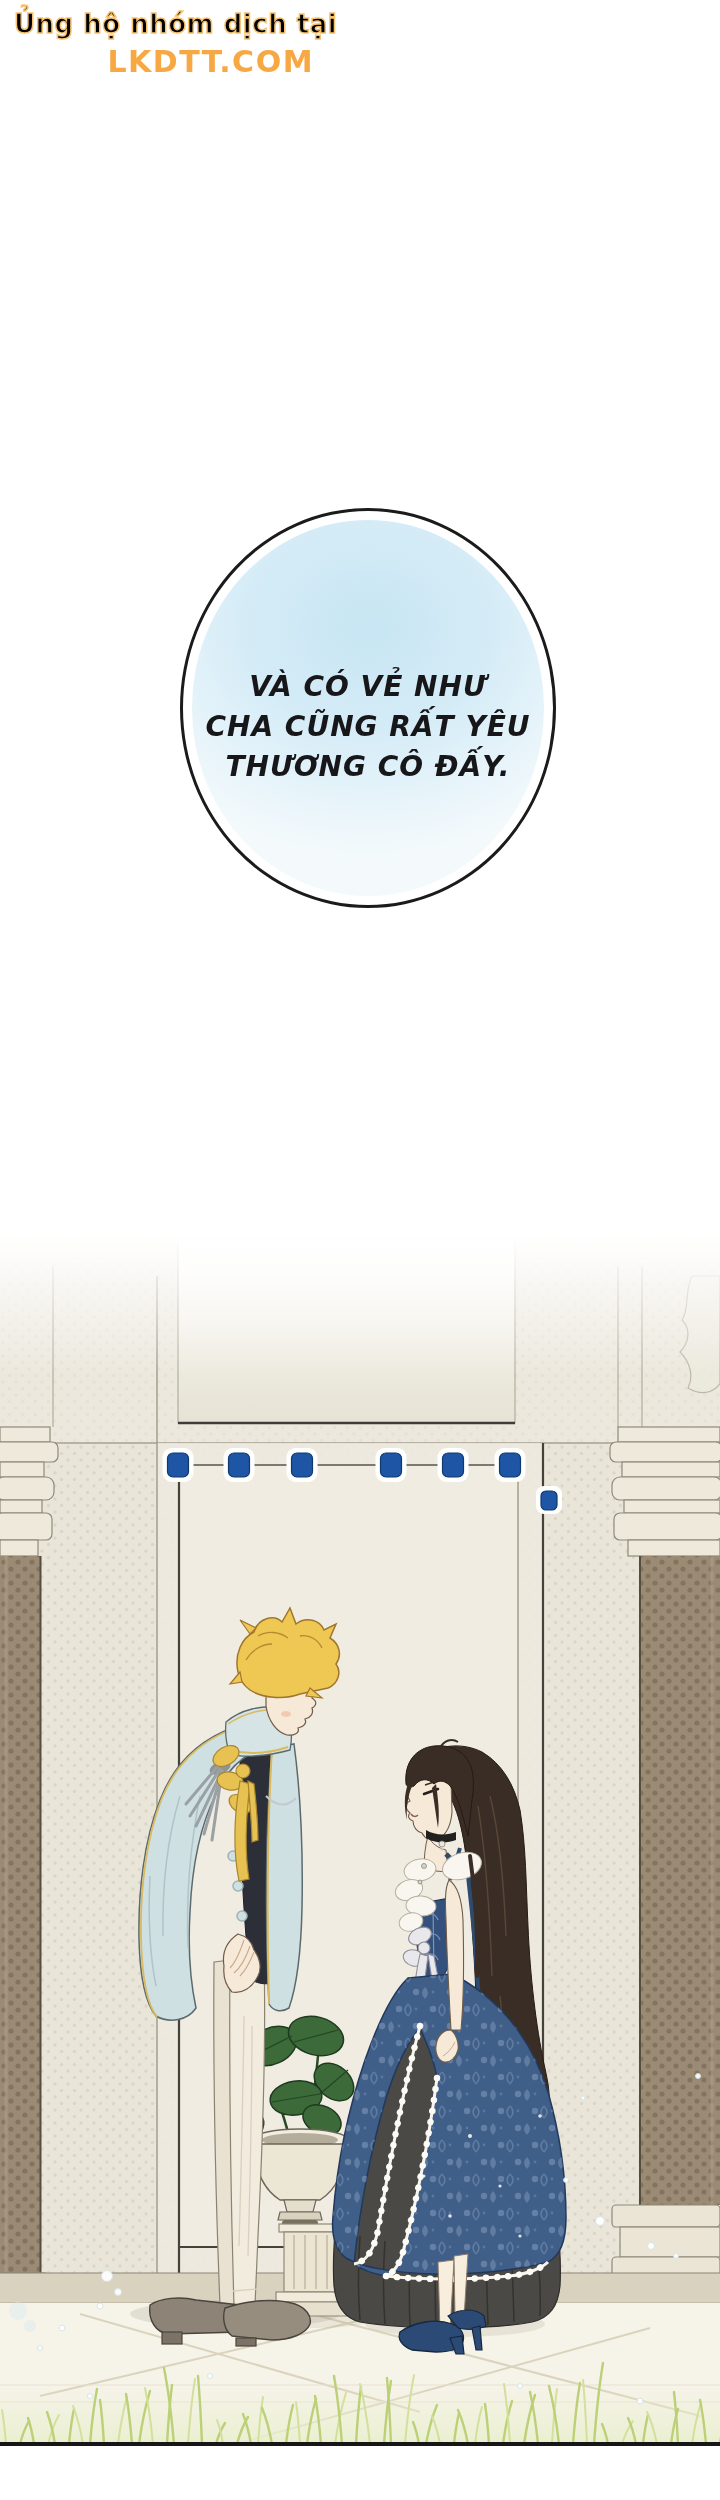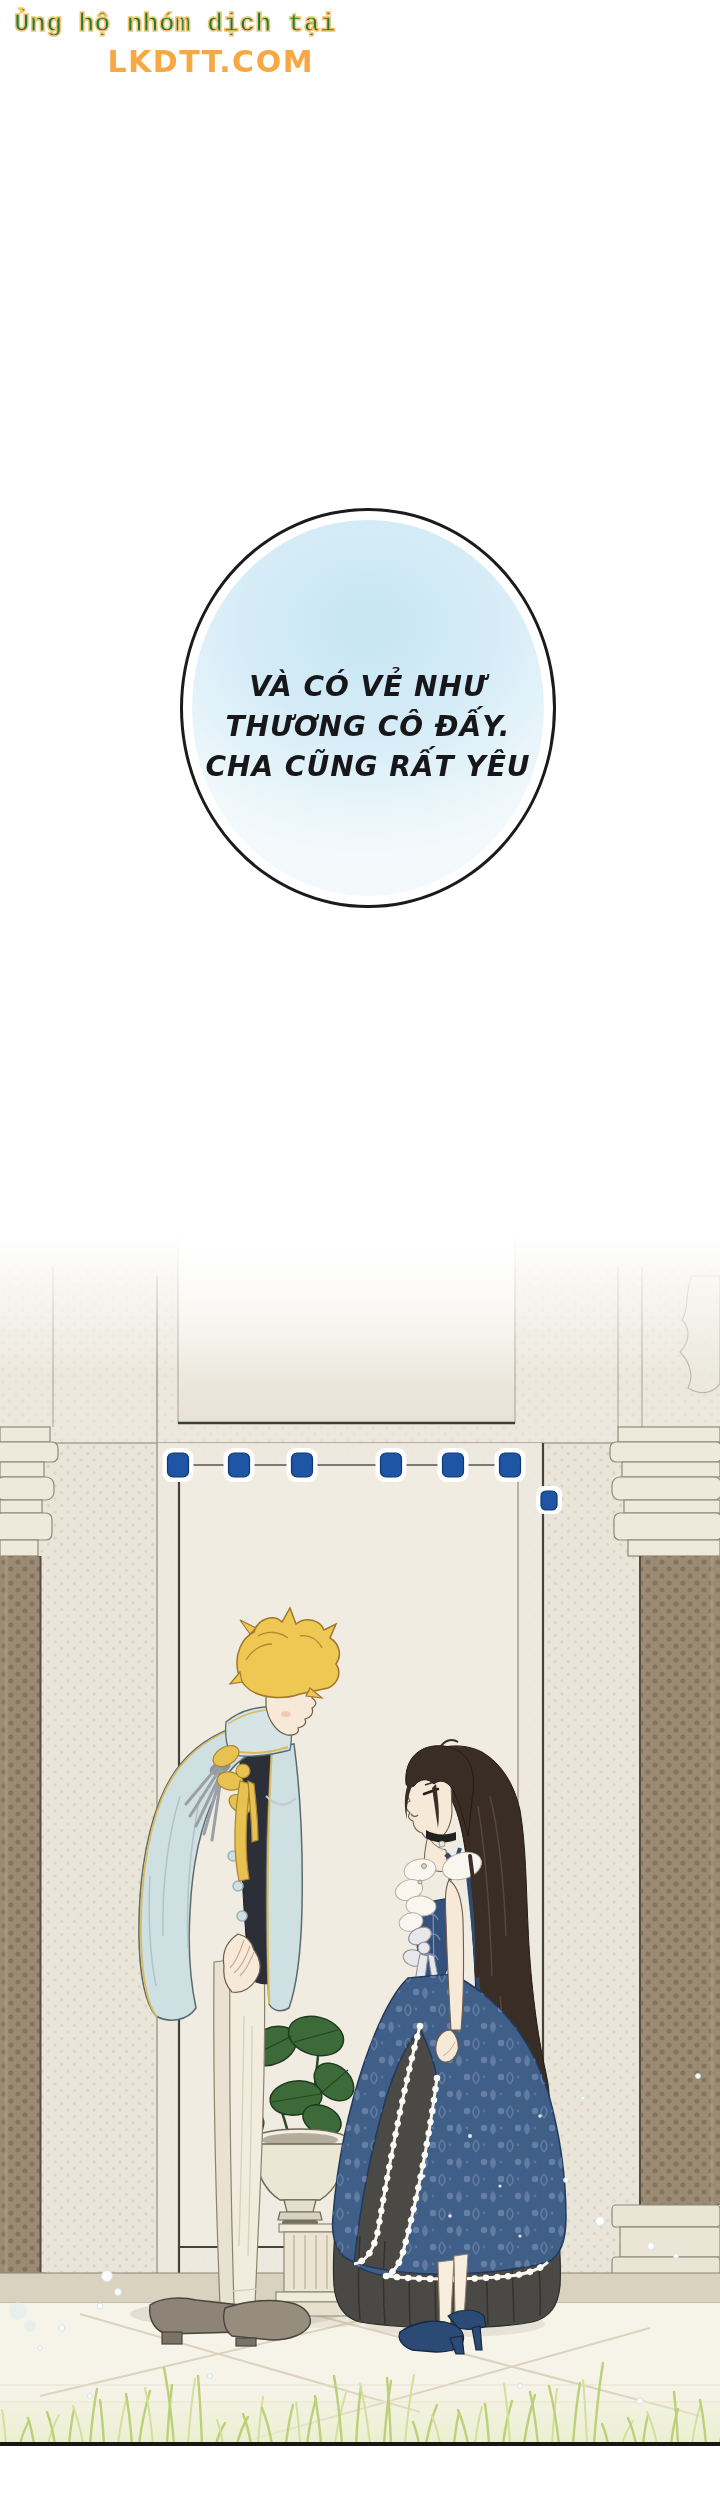--- a/index.html
+++ b/index.html
@@ -4,23 +4,22 @@
 <style>
   html,body { margin:0; padding:0; background:#ffffff; }
   .page {
     position:relative; width:720px; height:2500px; background:#ffffff;
     overflow:hidden; font-family:"DejaVu Sans", sans-serif;
   }
   
   .watermark { position:absolute; left:14px; top:6px; width:300px; text-align:center; }
   .wm-line1 {
     font-size:26px; font-weight:700; line-height:36px; letter-spacing:.5px;
-    color:#15803d; -webkit-text-stroke:1.5px var(--watermark_outline,#f6c26e);
+    color:#000000; -webkit-text-stroke:1.5px var(--watermark_outline,#f6c26e);
     white-space:nowrap;
-    font-family:Liberation Mono, monospace;
   }
   .wm-line2 {
     font-size:30px; font-weight:800; line-height:30px; letter-spacing:1.5px;
     color:var(--watermark_solid,#f7a843); margin-top:5px; white-space:nowrap;text-align:right;
   }
   
   .bubble {
     position:absolute; left:180px; top:508px; width:370px; height:394px;
     border:3px solid var(--bubble_outline,#1b1b1b); border-radius:50%; background:#ffffff;
   }
@@ -48,22 +47,22 @@
 
   <div class="watermark">
     <div class="wm-line1">Ủng hộ nhóm dịch tại</div>
     <div class="wm-line2">LKDTT.COM</div>
   </div>
 
   <div class="bubble">
     <div class="bubble-fill"></div>
     <div class="bubble-text">
       <div class="bubble-line">VÀ CÓ VẺ NHƯ</div>
+      <div class="bubble-line">CHA CŨNG RẤT YÊU</div>
       <div class="bubble-line">THƯƠNG CÔ ĐẤY.</div>
-      <div class="bubble-line">CHA CŨNG RẤT YÊU</div>
     </div>
   </div>
 
   <div class="scene">
   <svg viewBox="0 0 720 1210" width="720" height="1210">
     <defs>
       <pattern id="dots" width="13" height="13" patternUnits="userSpaceOnUse">
         <circle cx="3" cy="3" r="1.7" fill="#d0c9b7"></circle>
         <circle cx="9.5" cy="9.5" r="1.7" fill="#d0c9b7"></circle>
       </pattern>

